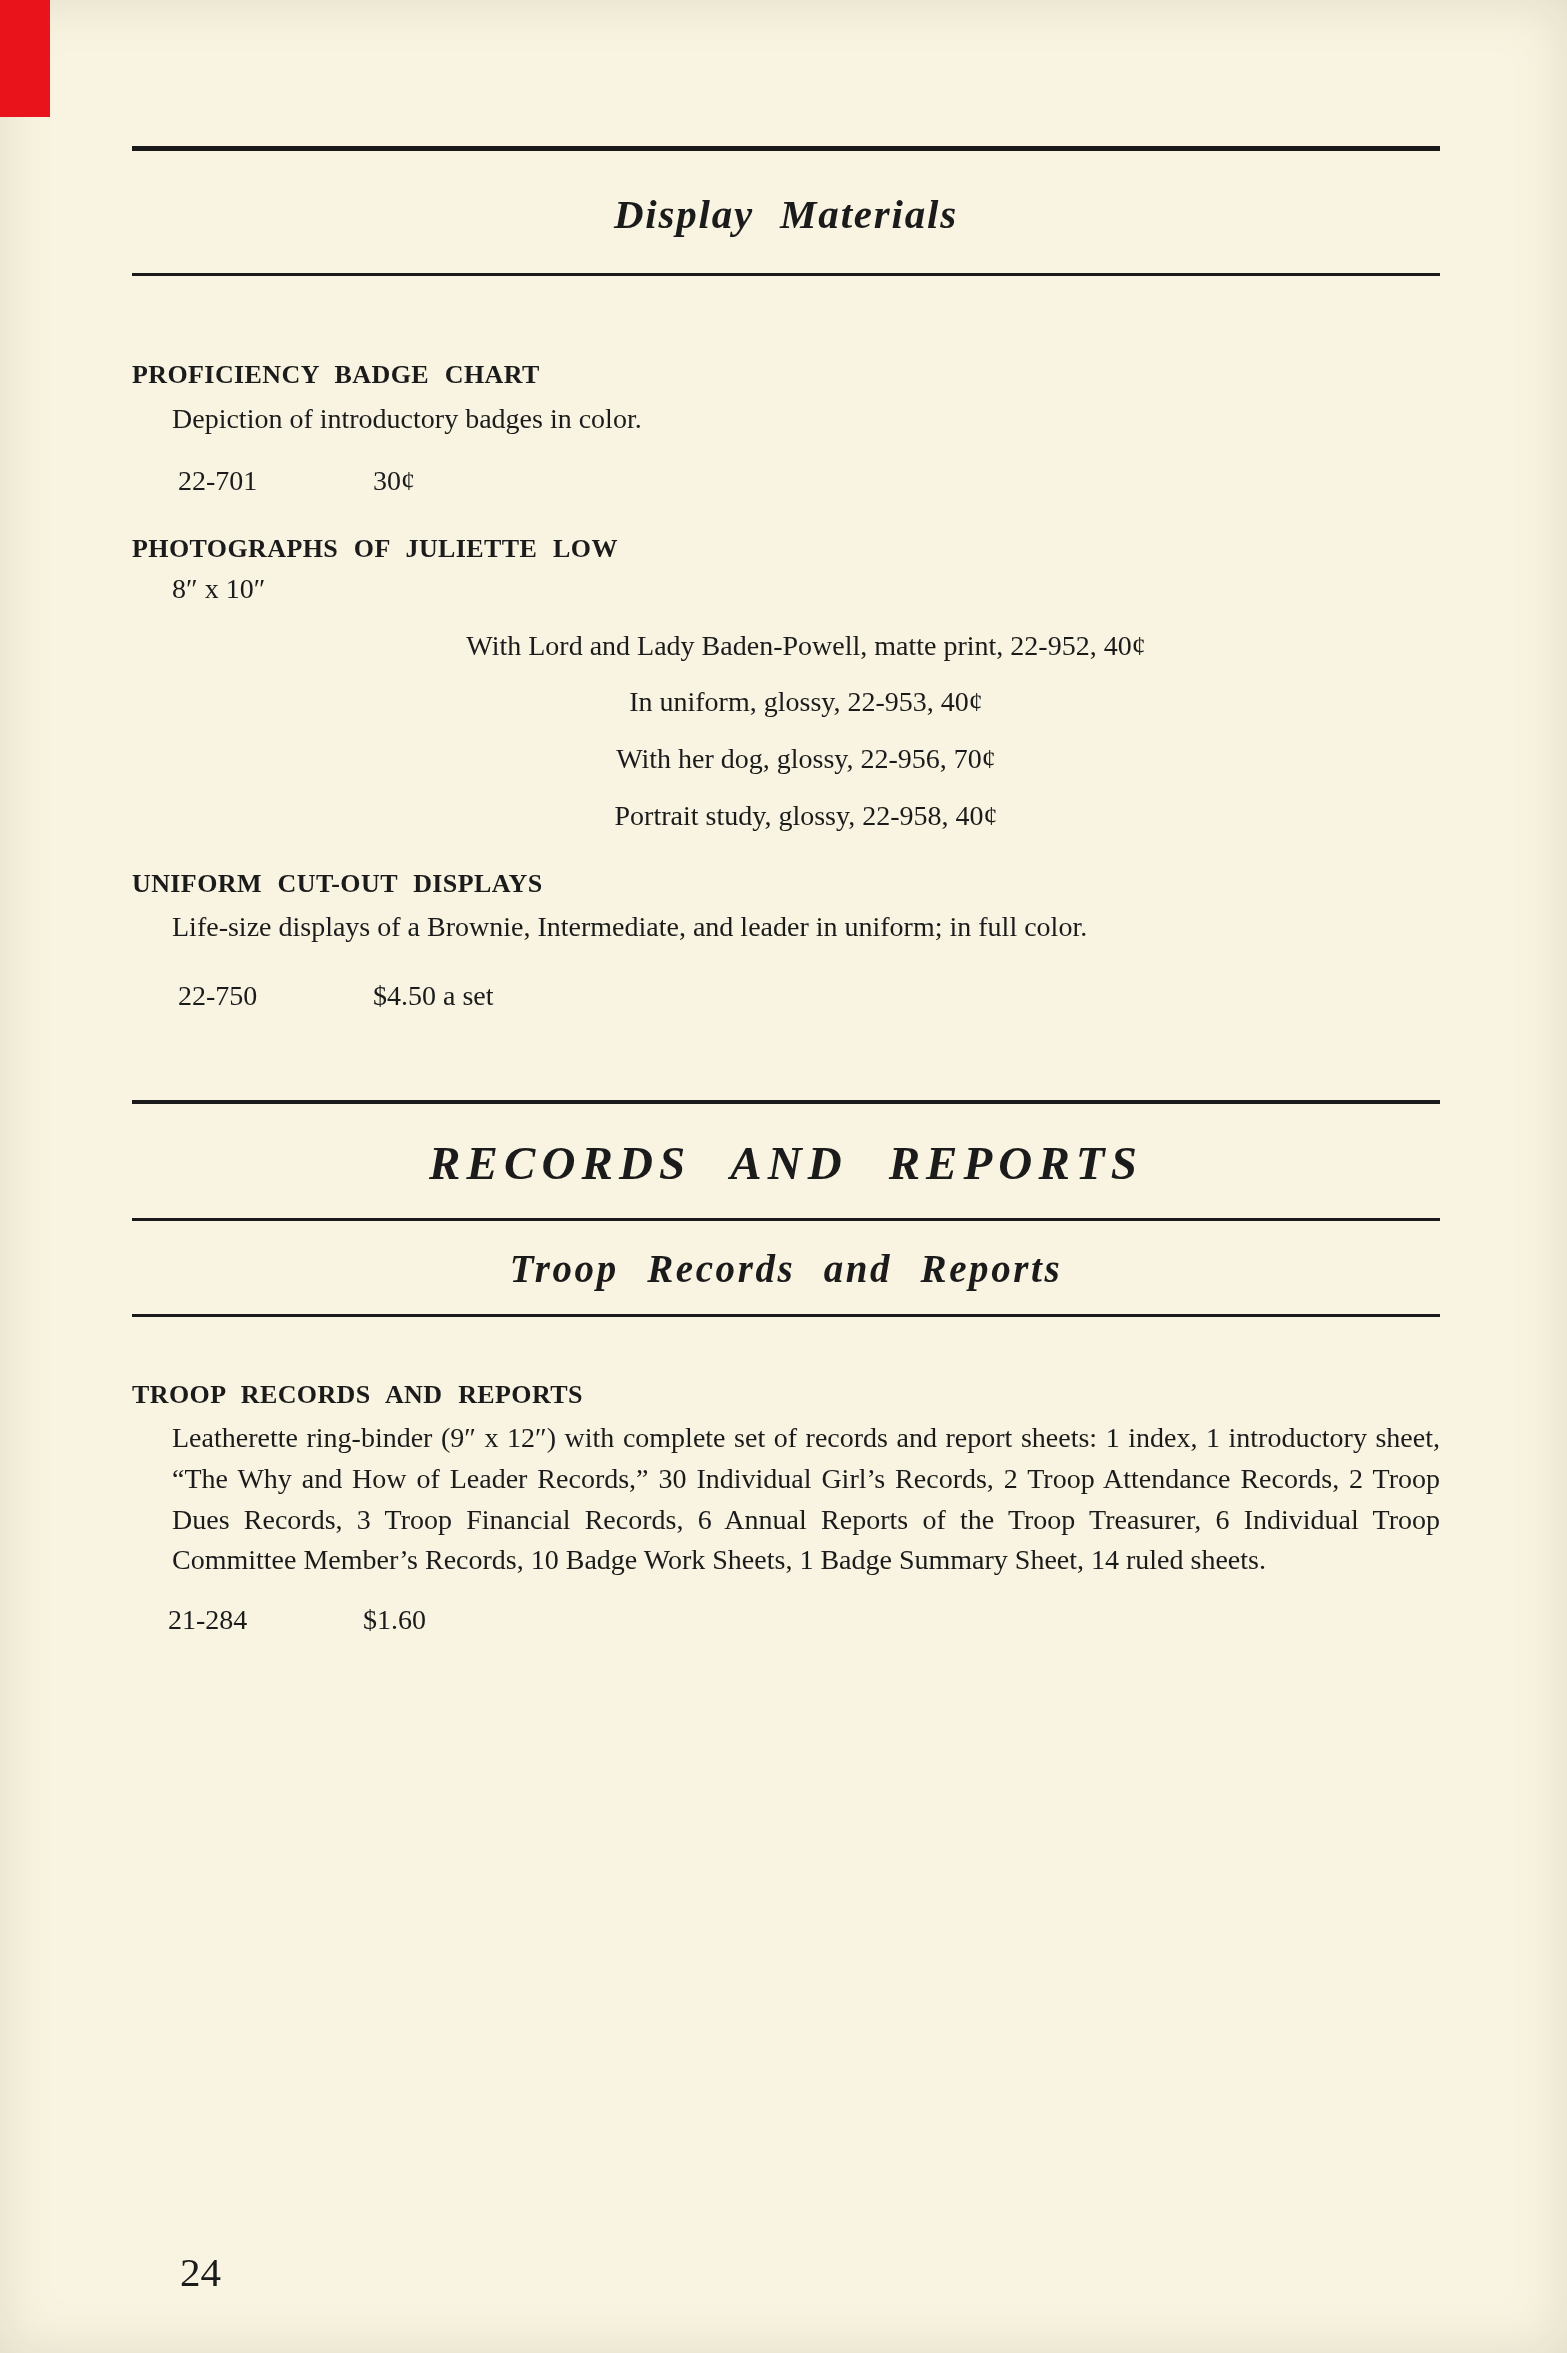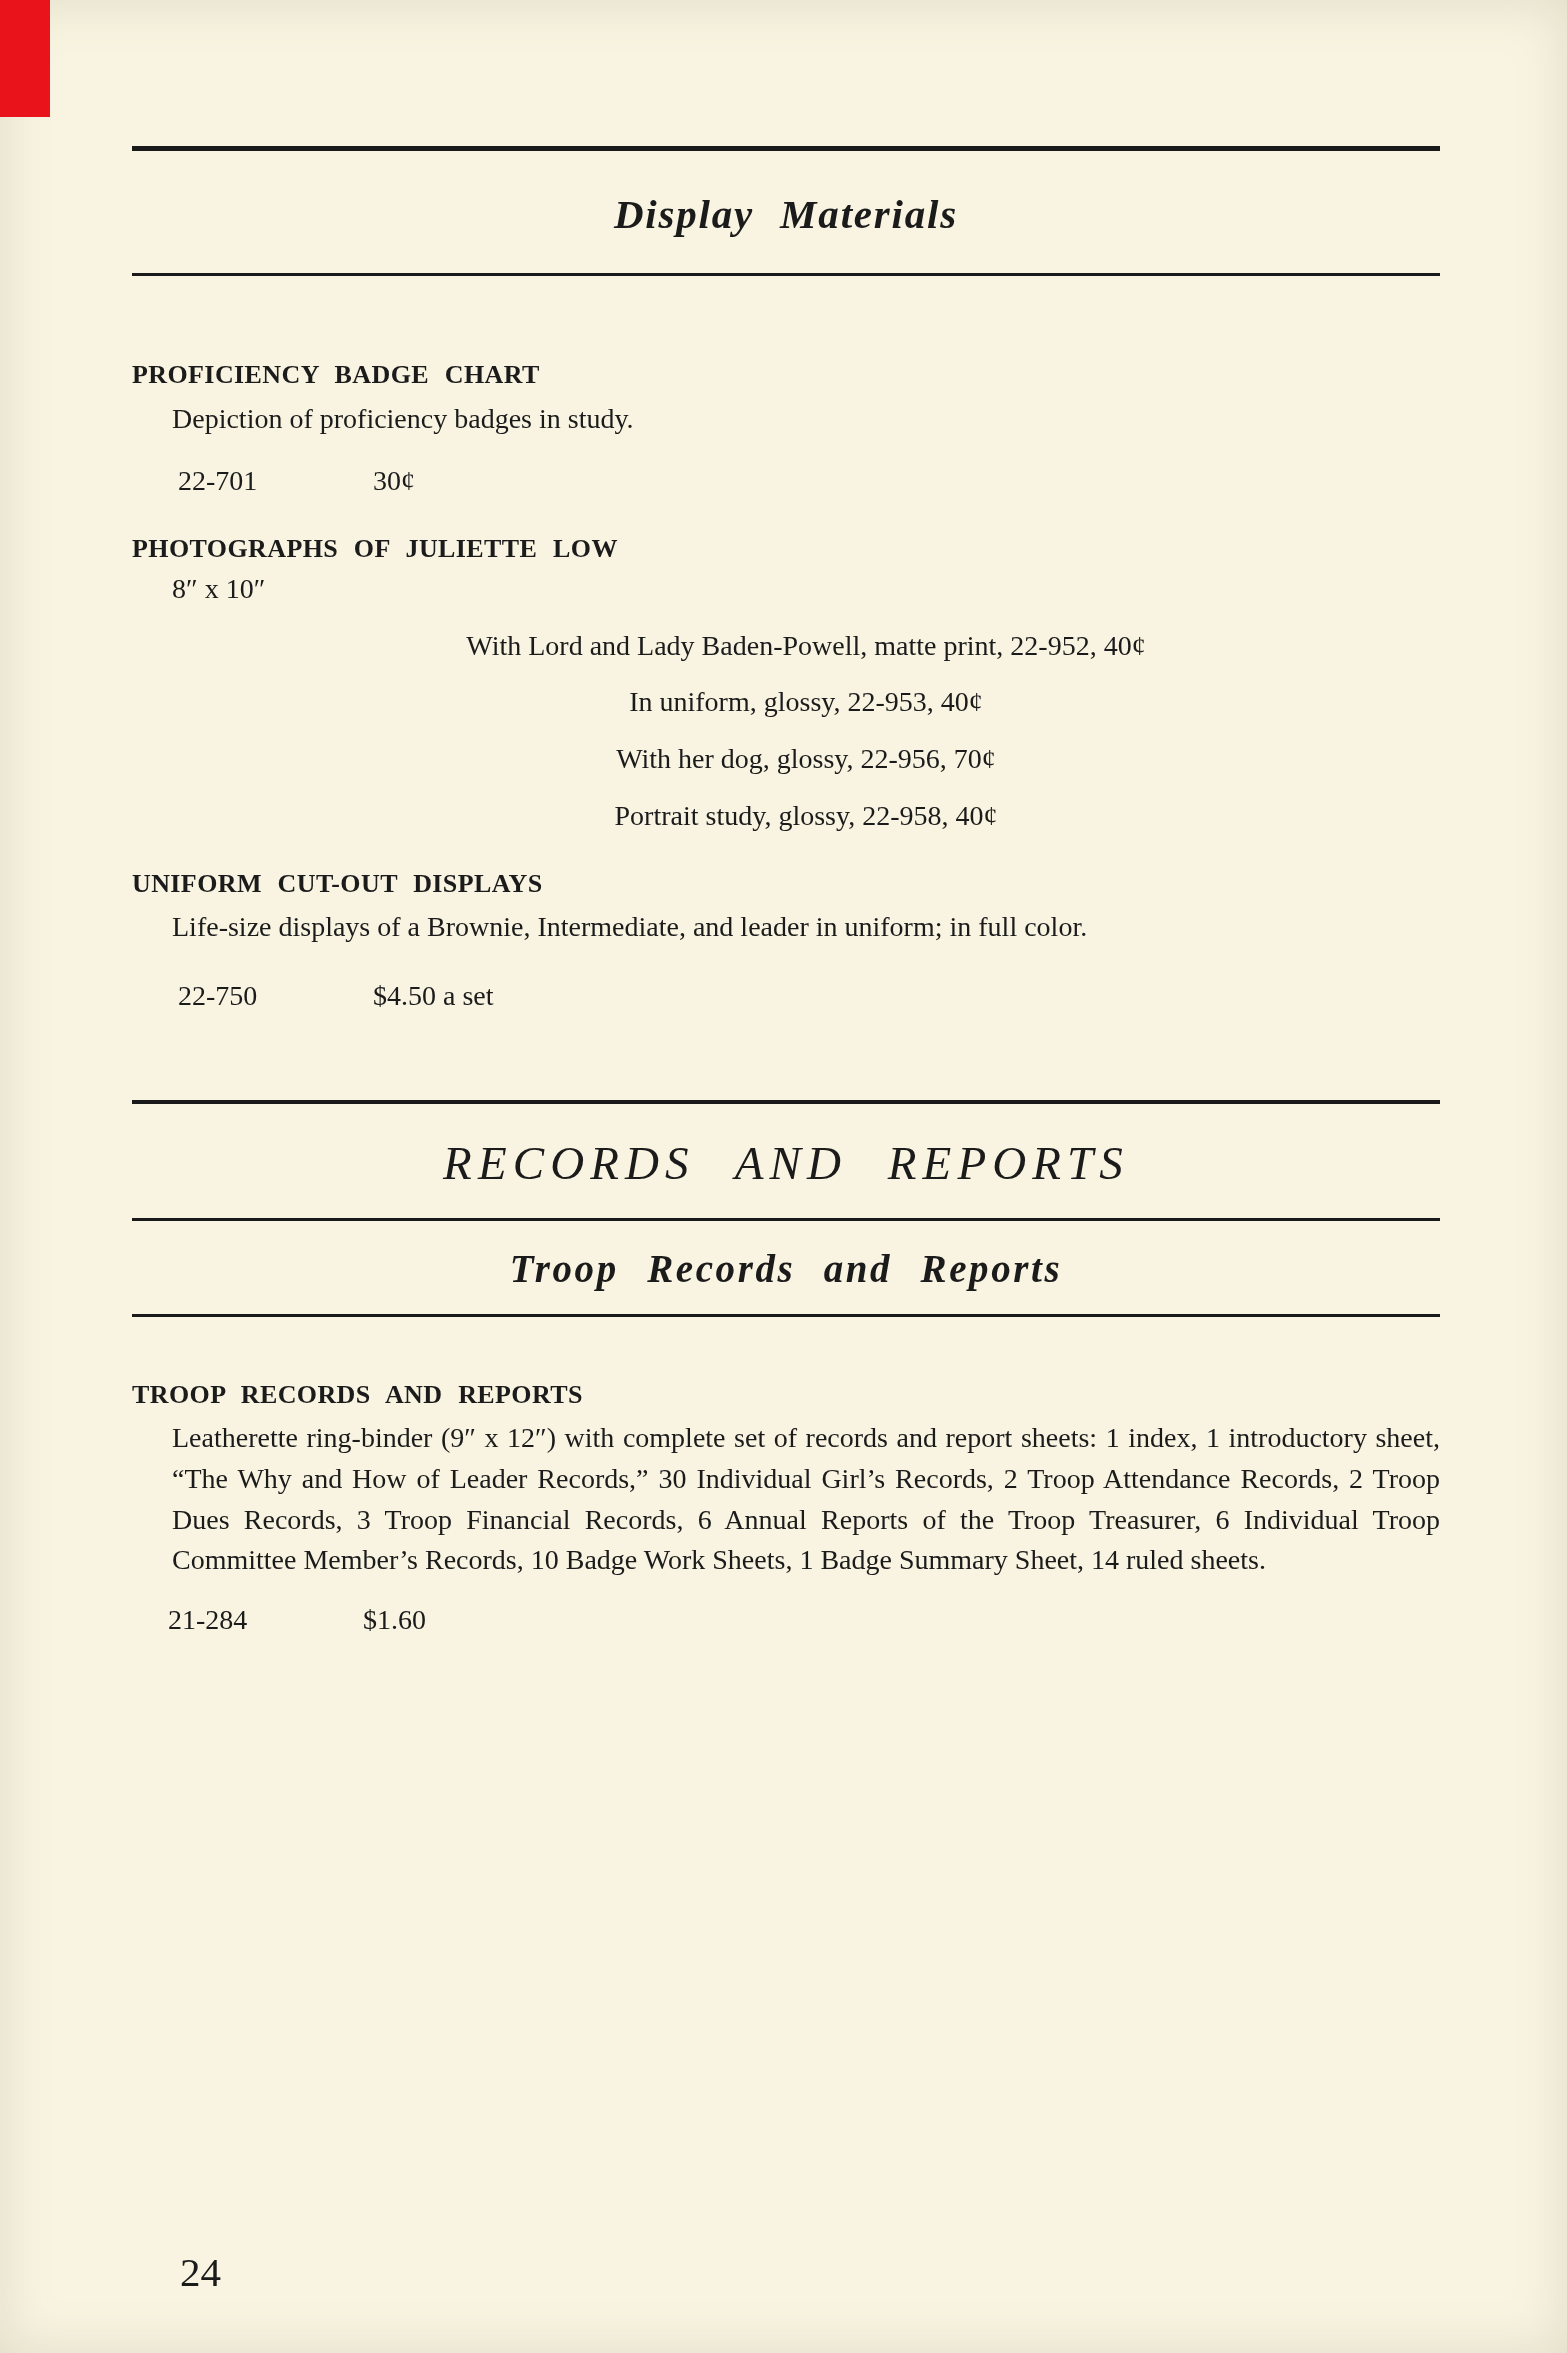--- a/index.html
+++ b/index.html
@@ -42,21 +42,21 @@
     font-size: 41px;
     font-weight: bold;
     font-style: italic;
     text-align: center;
     letter-spacing: 1.8px;
     word-spacing: 14px;
     margin: 39px 0 35px 0;
   }
   .records-title {
     font-size: 47px;
-    font-weight: normal;
+    font-weight: bold;
     font-style: italic;
     text-align: center;
     letter-spacing: 6.1px;
     word-spacing: 23px;
     margin: 32px 0 28px 0;
   }
   .troop-title {
     font-size: 39px;
     font-weight: bold;
     font-style: italic;
@@ -121,21 +121,21 @@
   <div class="red-strip"></div>
 
   <div class="content">
 
     <hr class="rule thick r1">
     <h1 class="display-title">Display Materials</h1>
     <hr class="rule">
 
     <section class="item first">
       <h2 class="item-heading">PROFICIENCY BADGE CHART</h2>
-      <p class="desc">Depiction of proficiency badges in study.</p>
+      <p class="desc">Depiction of introductory badges in color.</p>
       <div class="catalog-row">
         <span class="cat-no">22-701</span>
         <span class="price">30¢</span>
       </div>
     </section>
 
     <section class="item">
       <h2 class="item-heading">PHOTOGRAPHS OF JULIETTE LOW</h2>
       <p class="size-line">8″ x 10″</p>
       <p class="variant">With Lord and Lady Baden-Powell, matte print, 22-952, 40¢</p>

